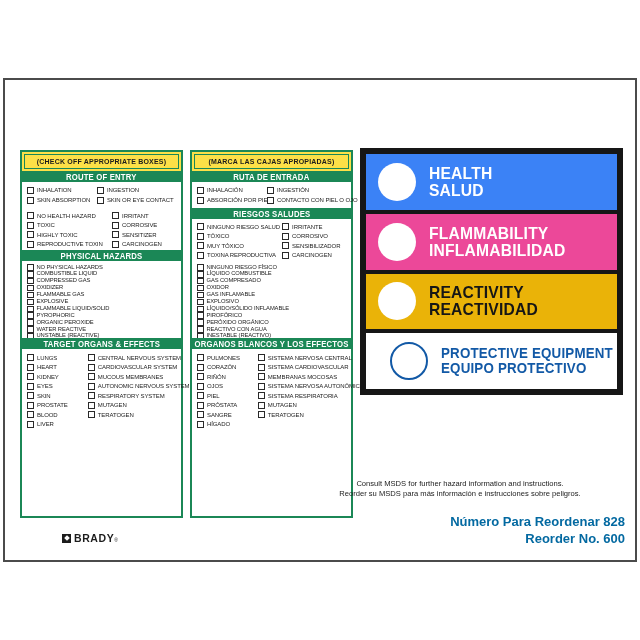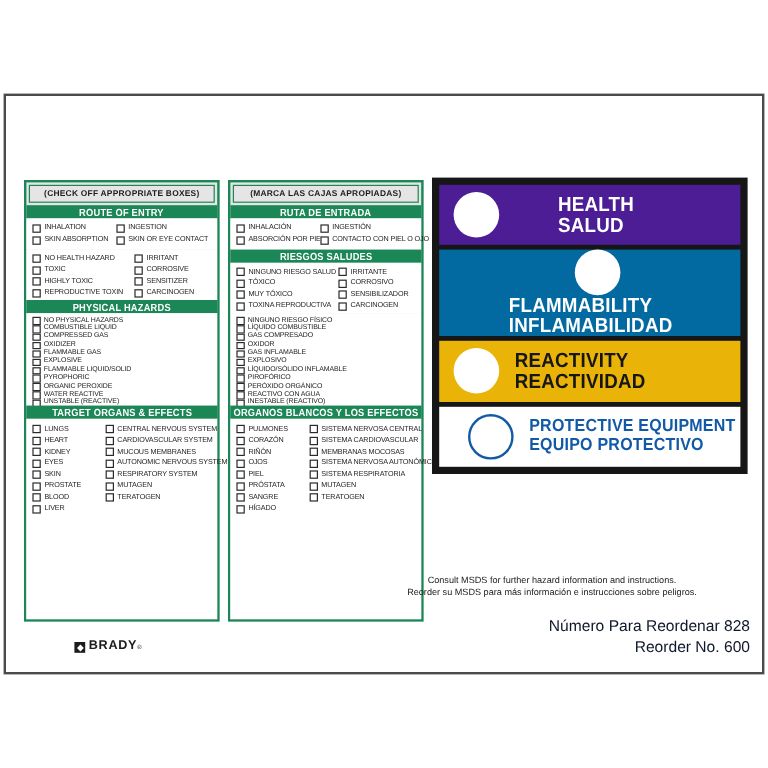--- a/index.html
+++ b/index.html
@@ -3,21 +3,21 @@
 <meta charset="utf-8">
 <style>
   html,body{margin:0;padding:0;background:#ffffff;}
   .page{position:relative;width:640px;height:640px;background:#ffffff;overflow:hidden;
         font-family:"Liberation Sans", sans-serif;}
   .frame{position:absolute;left:3px;top:78px;width:630px;height:480px;
          border:2px solid #4b4b4b;background:#ffffff;}
 
   
   .col{position:absolute;top:70px;width:163px;height:368px;box-sizing:border-box;
-       border:2px solid var(--green);background:#e5e5e5;display:flex;flex-direction:column;}
+       border:2px solid var(--green);background:#fde047;display:flex;flex-direction:column;}
   .col.en{left:15px;} .col.es{left:185px;text-align:center;}
   .note-box{margin:2px;height:13px;border:1px solid var(--green);display:flex;
             align-items:center;justify-content:center;}
   .note-box span{font-size:7px;font-weight:bold;color:#1c1c1c;letter-spacing:.2px;white-space:nowrap;}
   .sec-bar{height:11px;background:var(--green);color:#ffffff;display:flex;
            align-items:center;justify-content:center;flex:none;}
   .sec-bar span{font-size:8.6px;font-weight:bold;letter-spacing:.2px;white-space:nowrap;
                 display:inline-block;transform:scaleX(.9);}
   .sec-body{background:#ffffff;display:flex;padding:3px 2px 0 5px;box-sizing:border-box;flex:none;}
   .sec-body.route{height:26px;} .sec-body.health{height:42px;}
@@ -43,22 +43,22 @@
   .circle.outlined{border:2.5px solid #1259a6;}
   .bar-text{margin-left:13px;display:flex;flex-direction:column;justify-content:center;}
   .bar-line{font-weight:bold;font-size:17px;line-height:17px;letter-spacing:.2px;white-space:nowrap;
             display:inline-block;transform:scaleX(.92);transform-origin:left center;}
   .bar-row.small .bar-line{font-size:14.5px;line-height:15.5px;}
 
   
   .consult{position:absolute;right:10px;top:399px;width:330px;text-align:center;
            font-size:7.6px;line-height:9.6px;color:#222222;}
   .reorder{position:absolute;right:10px;top:434px;text-align:right;
-           font-size:13px;line-height:16.5px;color:#0f172a;}
-  .brady{position:absolute;left:16px;top:452px;display:flex;align-items:flex-end;padding-left:41px;}
+           font-size:13px;line-height:16.5px;color:#0369a1;font-weight:bold;}
+  .brady{position:absolute;left:16px;top:452px;display:flex;align-items:center;padding-left:41px;}
   .brady-sq{width:9px;height:9px;background:#1c1c1c;position:relative;margin-right:3px;}
   .brady-sq::after{content:"";position:absolute;left:2.5px;top:2.5px;width:4px;height:4px;
                    background:#ffffff;transform:rotate(45deg);}
   .brady-name{font-size:10.5px;font-weight:bold;color:#1c1c1c;letter-spacing:.6px;}
   .brady-reg{font-size:5px;color:#1c1c1c;align-self:flex-end;margin-bottom:1px;}
 </style>
 </head>
 <body>
 
 <div class="page">
@@ -437,28 +437,28 @@
               <div class="item">
                 <span class="cb"></span>
                 <span class="txt">TERATOGEN</span>
               </div>
             </div>
           </div>
         </div>
       </div>
 
     <div class="panel" id="panel-host" style="background: rgb(22, 22, 22);">
-        <div class="bar-row" style="background: #4c1d95; gap: 36px;">
+        <div class="bar-row" style="background: #3b82f6;">
           <span class="circle"></span>
           <div class="bar-text">
             <span class="bar-line" style="color: rgb(255, 255, 255);">HEALTH</span>
             <span class="bar-line" style="color: rgb(255, 255, 255);">SALUD</span>
           </div>
         </div>
-        <div class="bar-row" style="background: #0369a1; flex-direction: column;">
+        <div class="bar-row" style="background: #ec4899;">
           <span class="circle"></span>
           <div class="bar-text">
             <span class="bar-line" style="color: rgb(255, 255, 255);">FLAMMABILITY</span>
             <span class="bar-line" style="color: rgb(255, 255, 255);">INFLAMABILIDAD</span>
           </div>
         </div>
         <div class="bar-row" style="background: #eab308;">
           <span class="circle"></span>
           <div class="bar-text">
             <span class="bar-line" style="color: rgb(22, 22, 22);">REACTIVITY</span>

